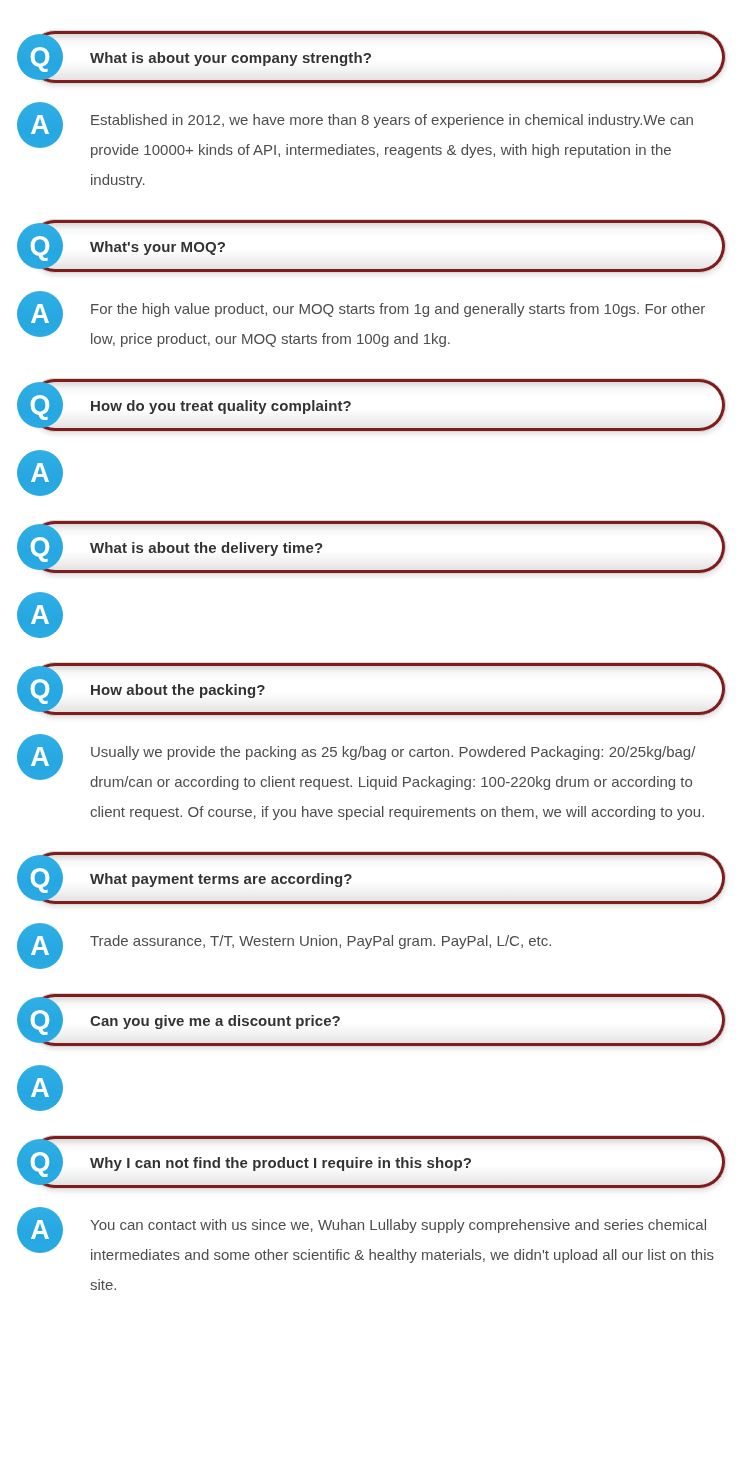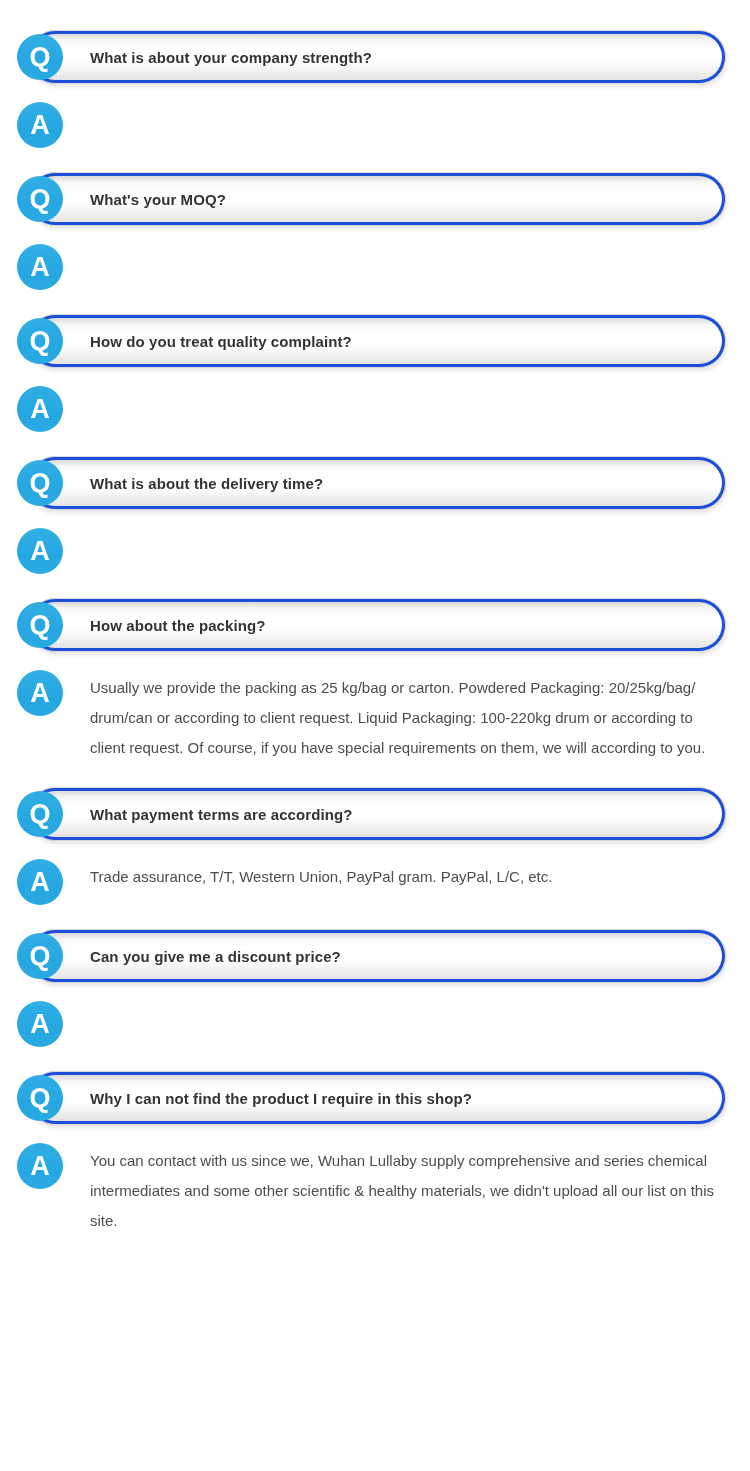--- a/index.html
+++ b/index.html
@@ -46,21 +46,21 @@
   .q-bar-outer {
     position: absolute;
     left: 11px;
     right: 0;
     top: 0;
     bottom: 0;
     border: 1px solid #d8d8d8;
     border-radius: 28px;
     padding: 3px;
     box-sizing: border-box;
-    background: #1d4ed8;
+    background: #7f1d1d;
     box-shadow: 1px 3px 4px rgba(0,0,0,0.10);
   }
   .q-bar-inner {
     height: 100%;
     border-radius: 24px;
     background: linear-gradient(180deg, #d9d9d9 0%, #f7f7f7 14%, #ffffff 30%, #ffffff 58%, #f0f0f0 82%, #e3e3e3 100%);
     display: flex;
     align-items: center;
     padding-left: 58px;
     box-sizing: border-box;
@@ -102,34 +102,36 @@
     <div class="q-row">
       <span class="badge q-badge">Q</span>
       <div class="q-bar-outer">
         <div class="q-bar-inner">
           <span class="q-text">What is about your company strength?</span>
         </div>
       </div>
     </div>
     <div class="a-row">
       <span class="badge a-badge">A</span>
+      <p class="a-text">Established in 2012, we have more than 8 years of experience in chemical industry.We can provide 10000+ kinds of API, intermediates, reagents &amp; dyes, with high reputation in the industry.</p>
     </div>
   </div>
 
   <div class="faq-item">
     <div class="q-row">
       <span class="badge q-badge">Q</span>
       <div class="q-bar-outer">
         <div class="q-bar-inner">
           <span class="q-text">What's your MOQ?</span>
         </div>
       </div>
     </div>
     <div class="a-row">
       <span class="badge a-badge">A</span>
+      <p class="a-text">For the high value product, our MOQ starts from 1g and generally starts from 10gs. For other low, price product, our MOQ starts from 100g and 1kg.</p>
     </div>
   </div>
 
   <div class="faq-item">
     <div class="q-row">
       <span class="badge q-badge">Q</span>
       <div class="q-bar-outer">
         <div class="q-bar-inner">
           <span class="q-text">How do you treat quality complaint?</span>
         </div>

